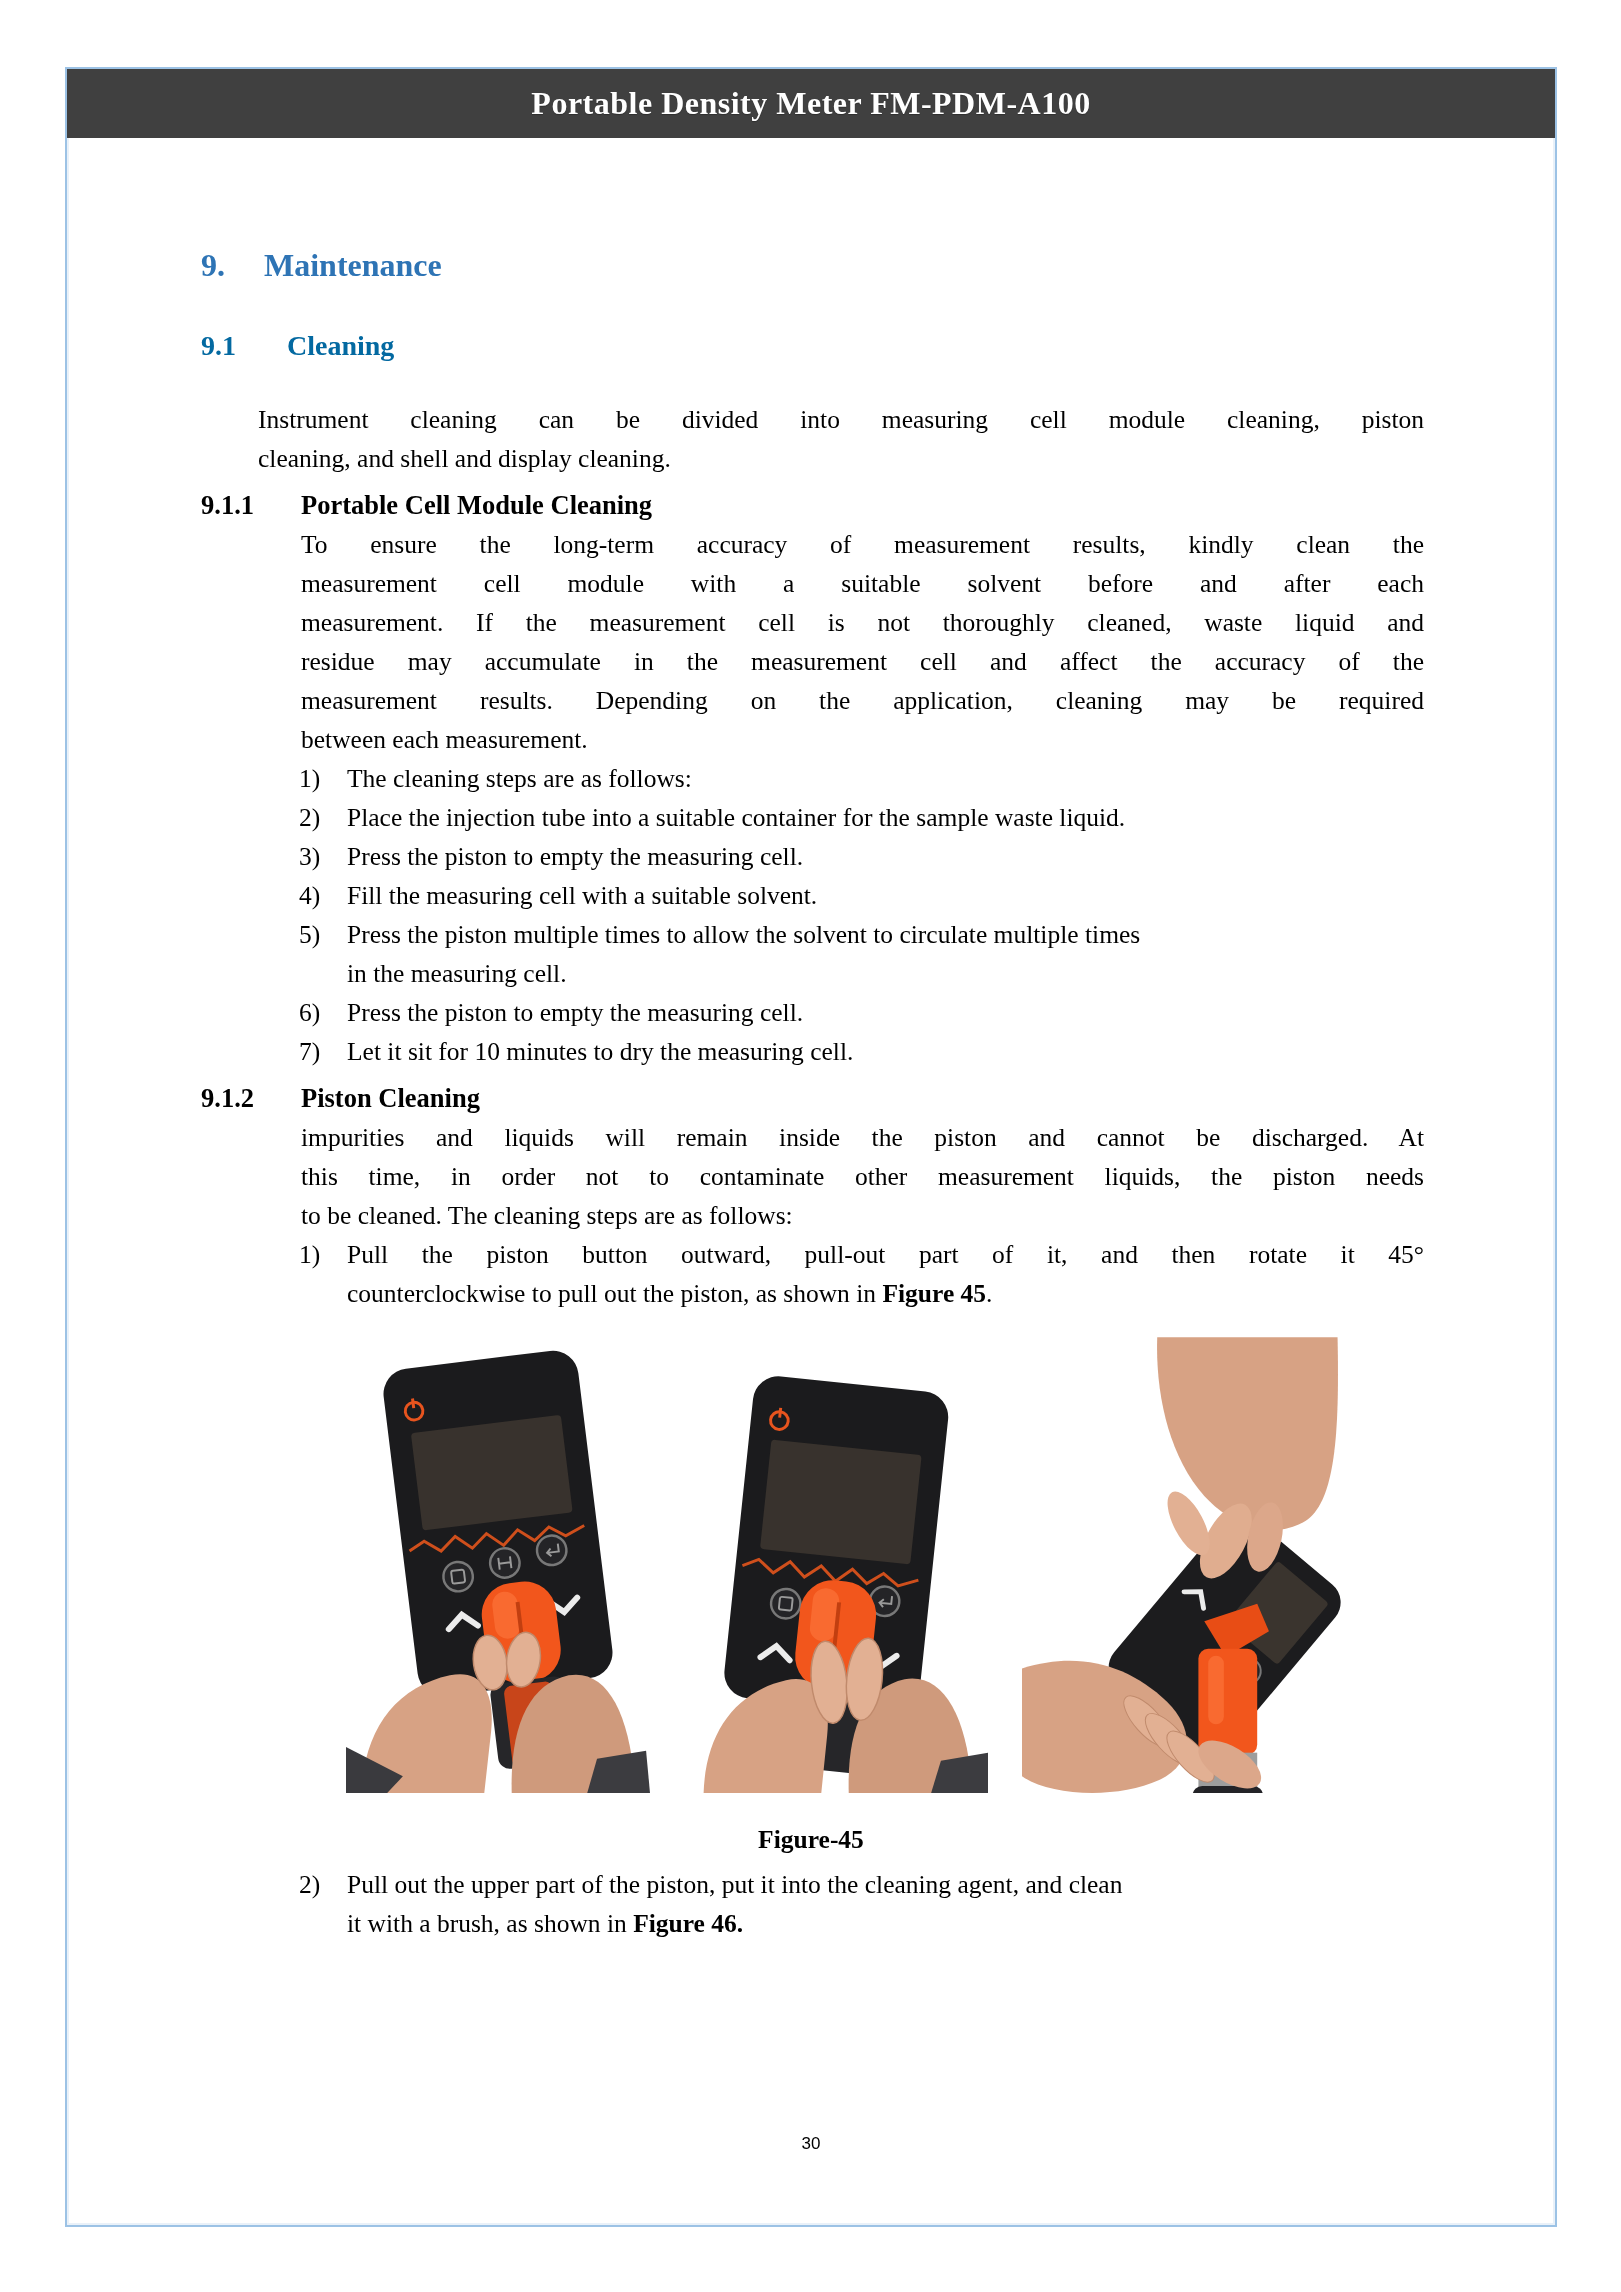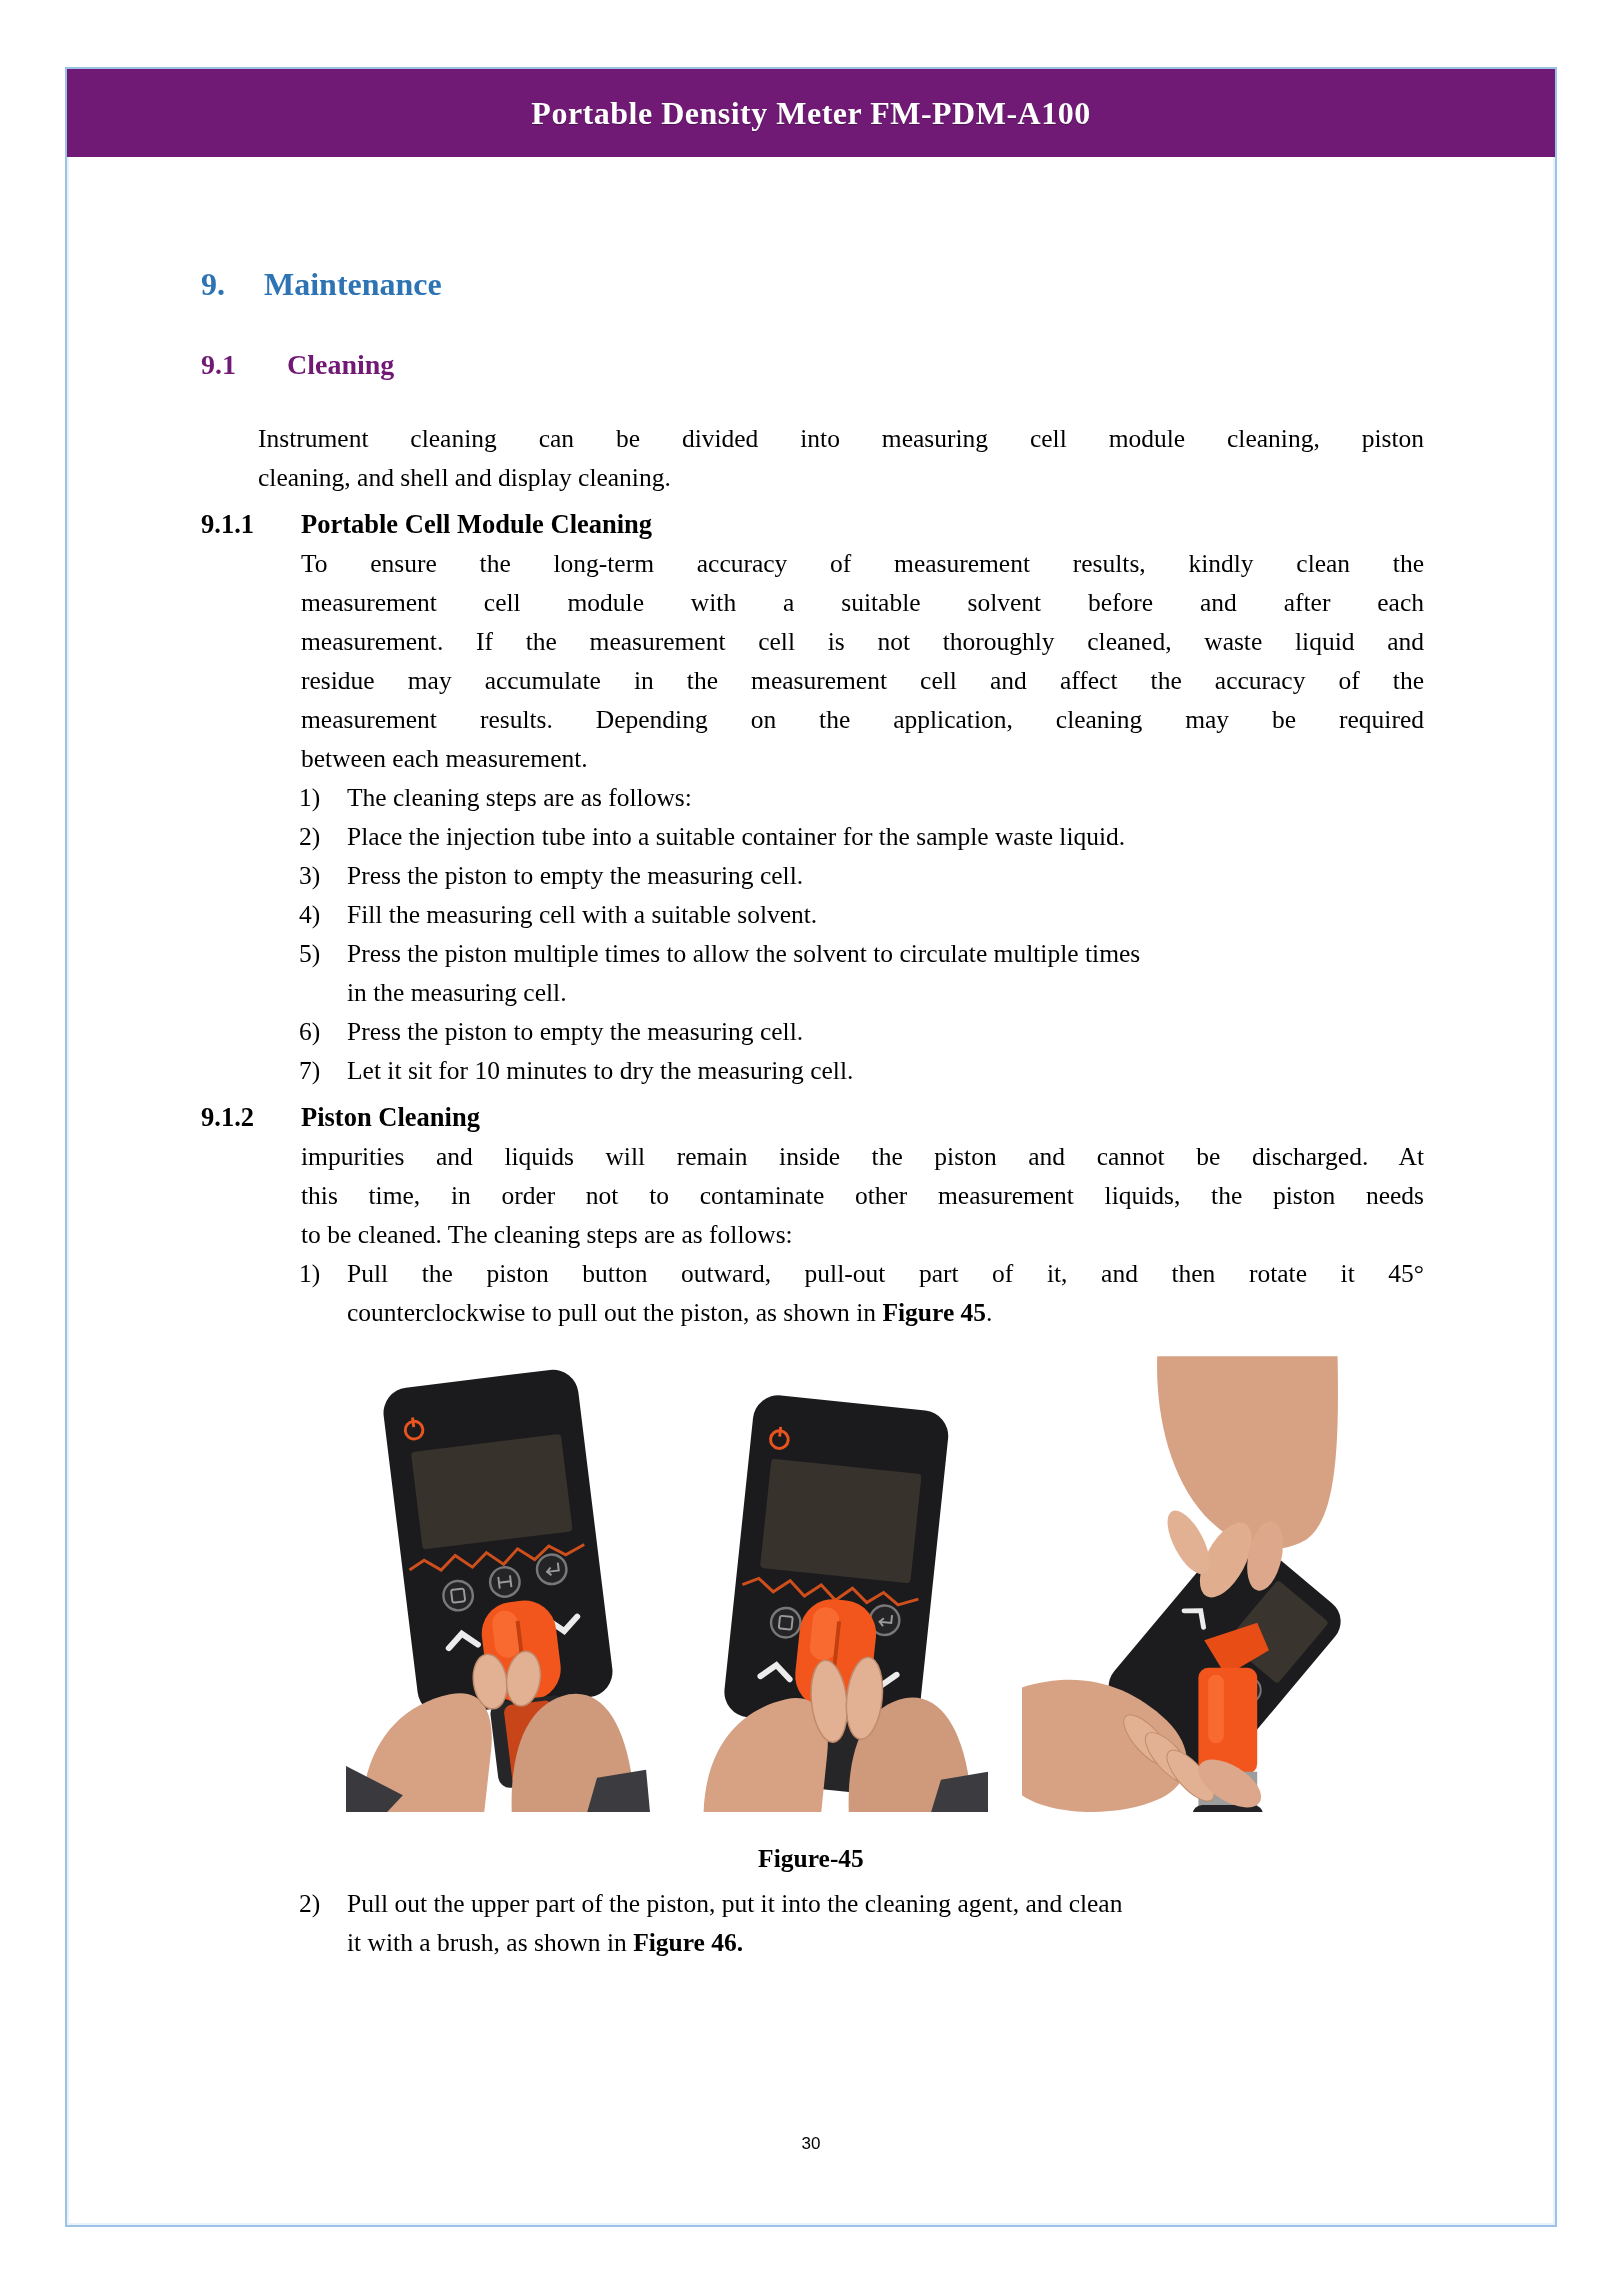--- a/index.html
+++ b/index.html
@@ -1,25 +1,25 @@
 <!DOCTYPE html>
 <html><head>
 <meta charset="utf-8">
 <style>
   html,body{margin:0;padding:0;background:#ffffff;}
   .page{position:relative;width:1621px;height:2293px;background:#ffffff;
         font-family:"Liberation Serif","DejaVu Serif",serif;color:#000;overflow:hidden;}
   .frame{position:absolute;left:65px;top:67px;width:1492px;height:2160px;box-sizing:border-box;
          border:2px solid #9cc2e5;box-shadow:inset 0 0 0 2px #e9f1f9;}
-  .band{height:88px;background:#701a75;display:flex;align-items:center;justify-content:center;}
+  .band{height:69px;background:#404040;display:flex;align-items:center;justify-content:center;}
   .band-title{color:#ffffff;font-weight:700;font-size:32px;letter-spacing:0.5px;
               text-shadow:0 1px 1px rgba(0,0,0,.28);}
   .h1{margin:106px 0 0 134px;font-size:32px;font-weight:700;color:#2e74b5;line-height:43px;}
   .h1 .num{display:inline-block;width:63px;}
-  .h2{margin:39px 0 0 134px;font-size:28px;font-weight:700;color:#701a75;line-height:39px;}
+  .h2{margin:39px 0 0 134px;font-size:28px;font-weight:700;color:#0369a1;line-height:39px;}
   .h2 .num{display:inline-block;width:86px;}
   .h3{margin:7.8px 0 0 134px;font-size:26.5px;font-weight:700;color:#000;line-height:39px;}
   .h3 .num{display:inline-block;width:100px;}
   .para{font-size:25.5px;line-height:39px;}
   .intro{margin:35px 131px 0 191px;}
   .body-para{margin:0 131px 0 234px;}
   .jline{text-align:justify;text-align-last:justify;}
   .lline{text-align:left;}
   .steps{margin:0 131px 0 280px;font-size:25.5px;line-height:39px;}
   .step{position:relative;text-align:left;}

